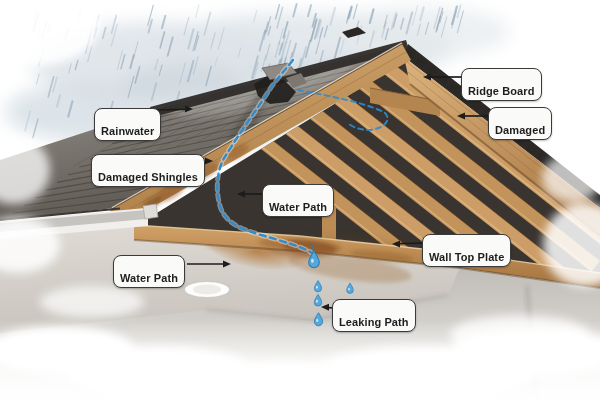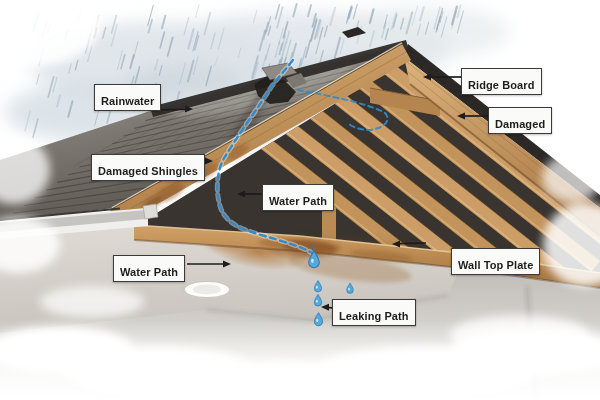--- a/index.html
+++ b/index.html
@@ -1,20 +1,20 @@
 <!DOCTYPE html>
 <html><head>
 <meta charset="utf-8">
 <style>
   html,body{margin:0;padding:0;background:#fff;}
   #stage{position:relative;width:600px;height:400px;overflow:hidden;background:#ffffff;
          font-family:"Liberation Sans",sans-serif;}
   #scene{position:absolute;left:0;top:0;}
   .callout{position:absolute;white-space:nowrap;background:#fafaf8;border:1.5px solid #3a3a3a;
-           border-radius:0;padding:9px 6px 2px;font:600 11px/1.3 "Liberation Sans",sans-serif;
+           border-radius:8px;padding:15px 6px 2px;font:600 11px/1.3 "Liberation Sans",sans-serif;
            color:#1d1d1d;box-shadow:0 1px 2px rgba(0,0,0,.25);letter-spacing:.1px;z-index:5;}
 </style>
 </head>
 <body>
 
 <div id="stage">
 <svg id="scene" width="600" height="400" viewBox="0 0 600 400" xmlns="http://www.w3.org/2000/svg">
   <defs>
     <linearGradient id="gradRoof" x1="0" y1="0" x2="0.45" y2="1">
       <stop offset="0" stop-color="#b5b0a8"></stop>
@@ -404,21 +404,21 @@
       <line x1="187" y1="264" x2="224" y2="264" fill="none"></line>
           <path d="M231,264 L223,260.5 L223,267.5 Z" stroke="none"></path>
     </g>
     <g>
       <line x1="334" y1="308" x2="329" y2="307.6" fill="none"></line>
           <path d="M321,307 L329,303.8 L329,310.8 Z" stroke="none"></path>
     </g>
   </g>
 </svg>
 
-<div class="callout" style="left:94px;top:84px;">Rainwater</div>
+<div class="callout" style="left:94px;top:108px;">Rainwater</div>
 <div class="callout" style="left:91px;top:154px;text-align:center;">Damaged Shingles</div>
 <div class="callout" style="left:461px;top:68px;">Ridge Board</div>
 <div class="callout" style="left:488px;top:107px;">Damaged</div>
 <div class="callout" style="left:262px;top:184px;">Water Path</div>
-<div class="callout" style="left:422px;top:248px;margin-left:29px;">Wall Top Plate</div>
+<div class="callout" style="left:422px;top:234px;">Wall Top Plate</div>
 <div class="callout" style="left:113px;top:255px;">Water Path</div>
 <div class="callout" style="left:332px;top:299px;">Leaking Path</div>
 </div>
 
 </body></html>

